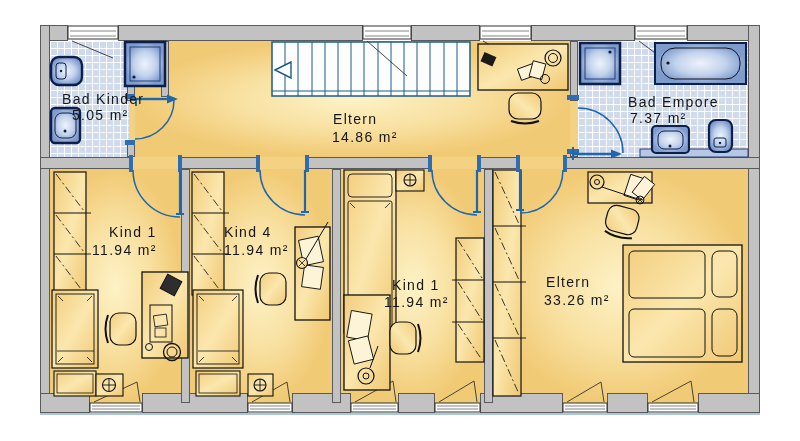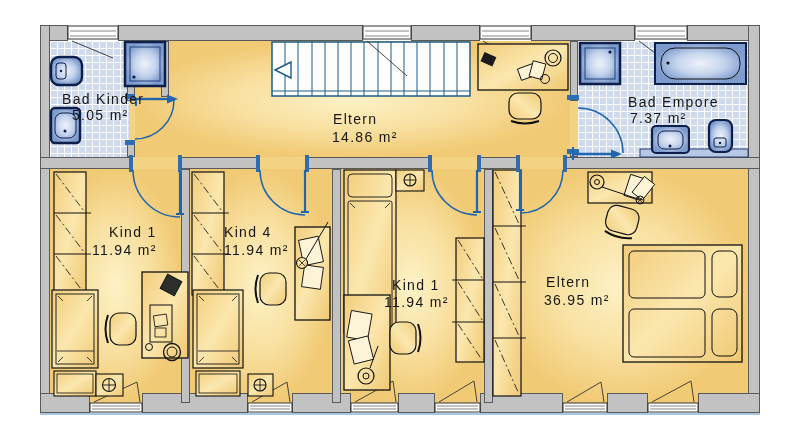--- a/index.html
+++ b/index.html
@@ -376,15 +376,15 @@
   <div class="lbl" style="left:332px;top:129px">14.86 m²</div>
   <div class="lbl" style="left:628px;top:94px">Bad Empore</div>
   <div class="lbl" style="left:630px;top:110px">7.37 m²</div>
   <div class="lbl" style="left:109px;top:224px">Kind 1</div>
   <div class="lbl" style="left:92px;top:242px">11.94 m²</div>
   <div class="lbl" style="left:224px;top:224px">Kind 4</div>
   <div class="lbl" style="left:224px;top:242px">11.94 m²</div>
   <div class="lbl" style="left:392px;top:277px">Kind 1</div>
   <div class="lbl" style="left:384px;top:294px">11.94 m²</div>
   <div class="lbl" style="left:546px;top:274px">Eltern</div>
-  <div class="lbl" style="left:544px;top:292px">36.95 m²</div>
+  <div class="lbl" style="left:544px;top:292px">33.26 m²</div>
 
 </div>
 
 </body></html>

